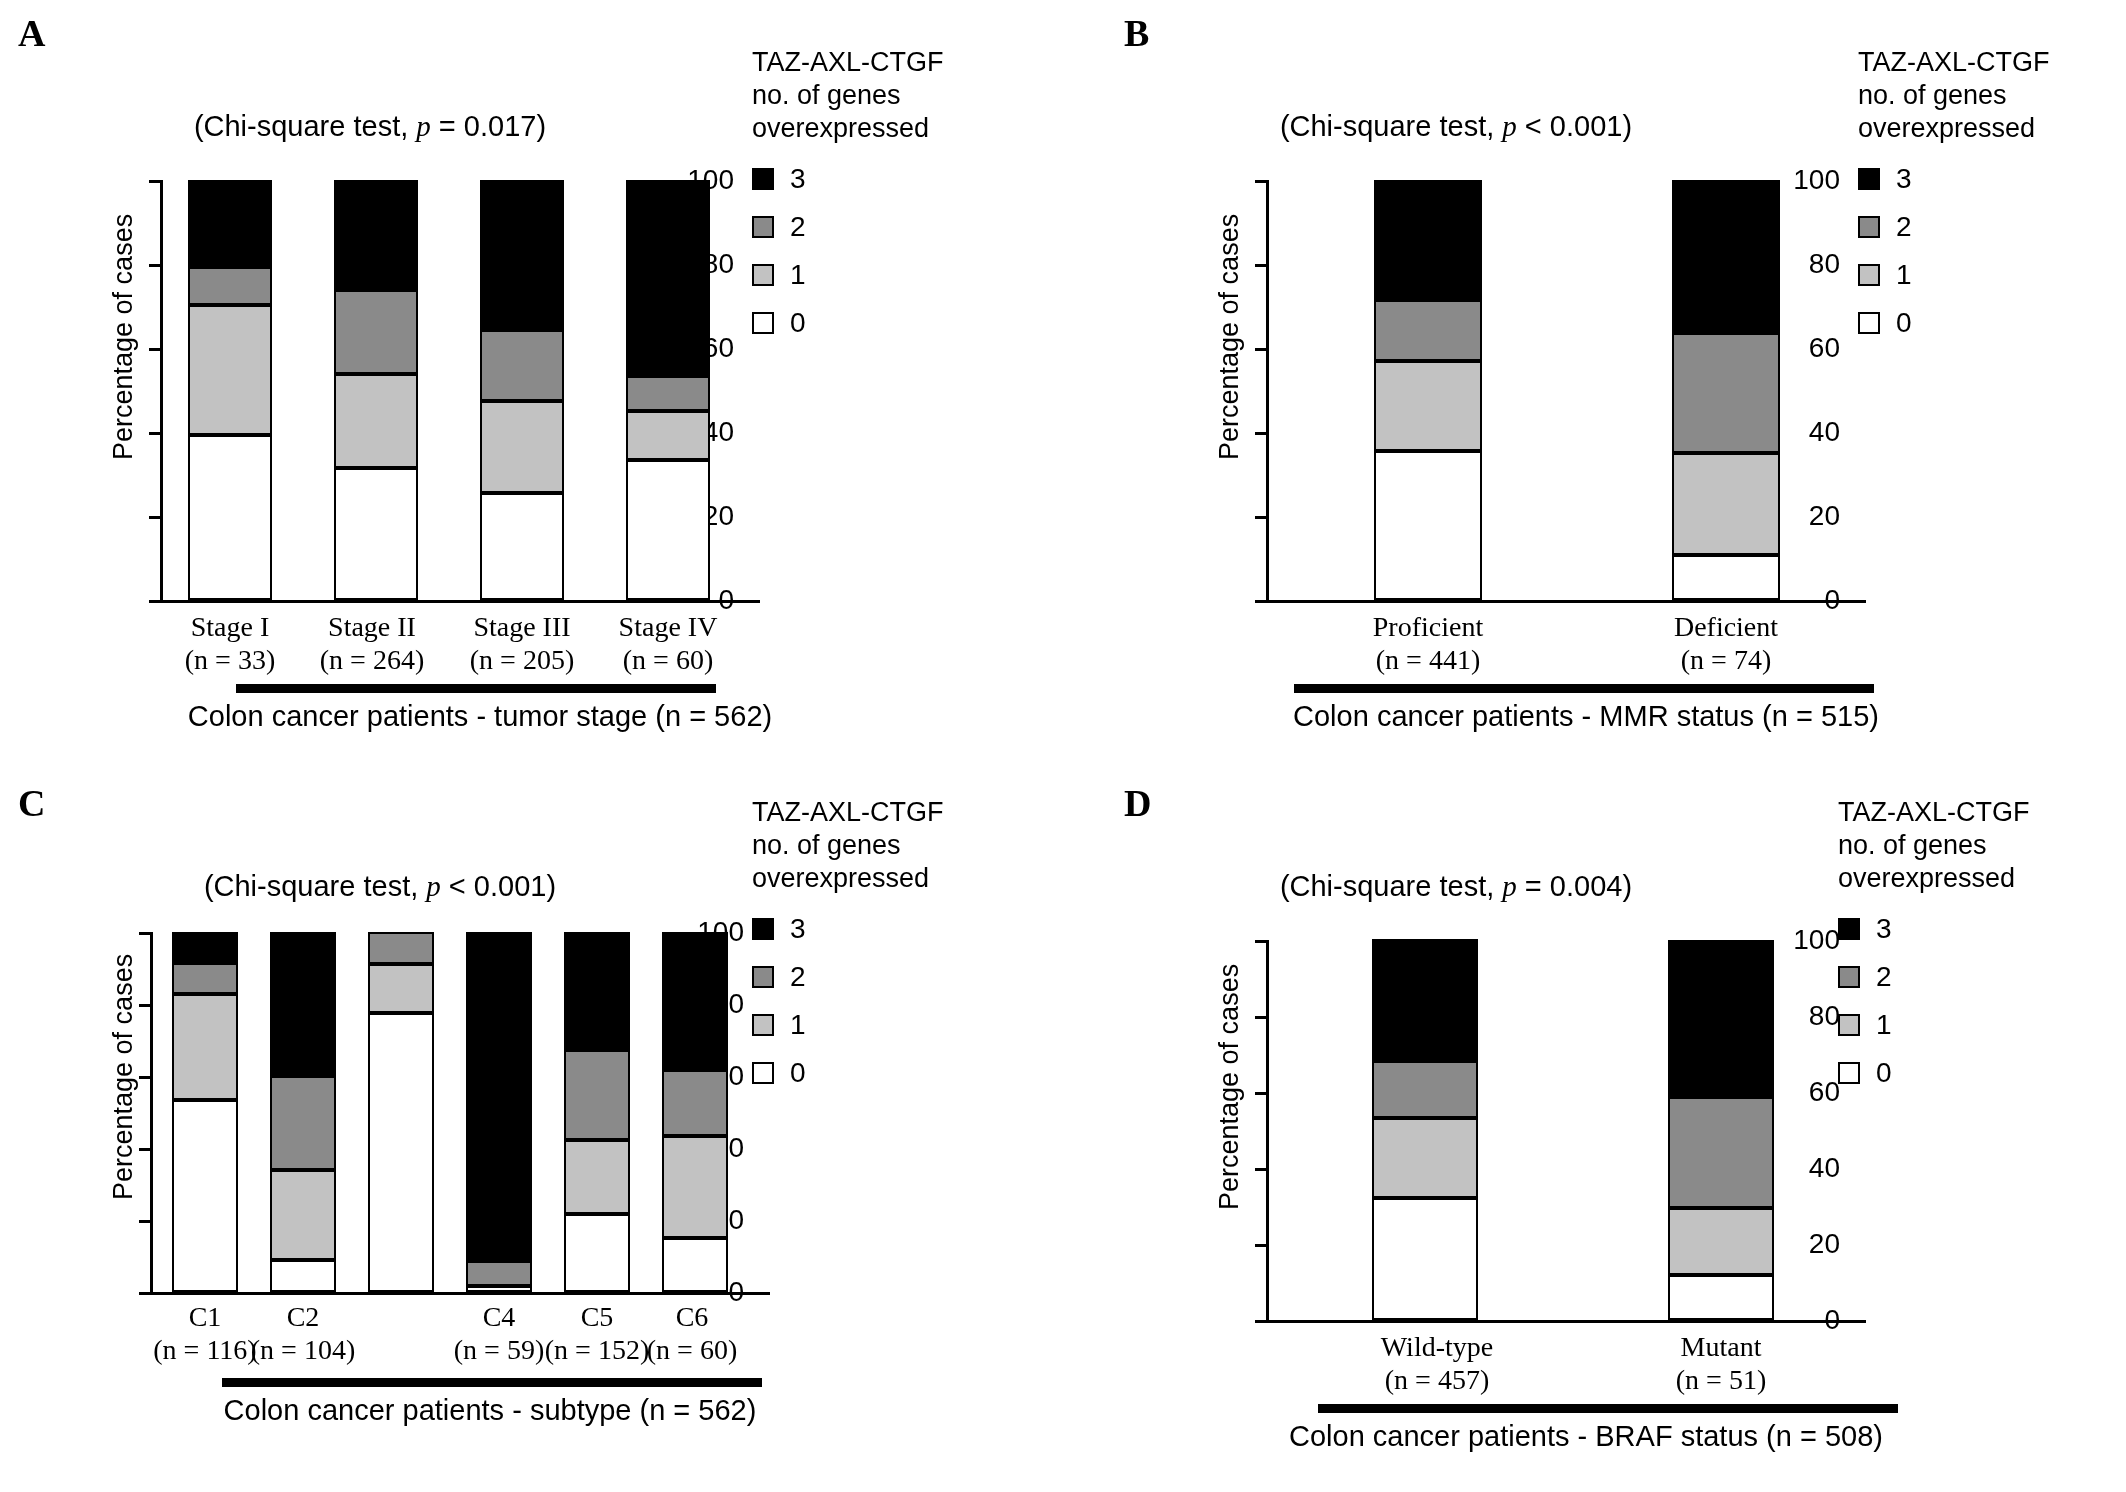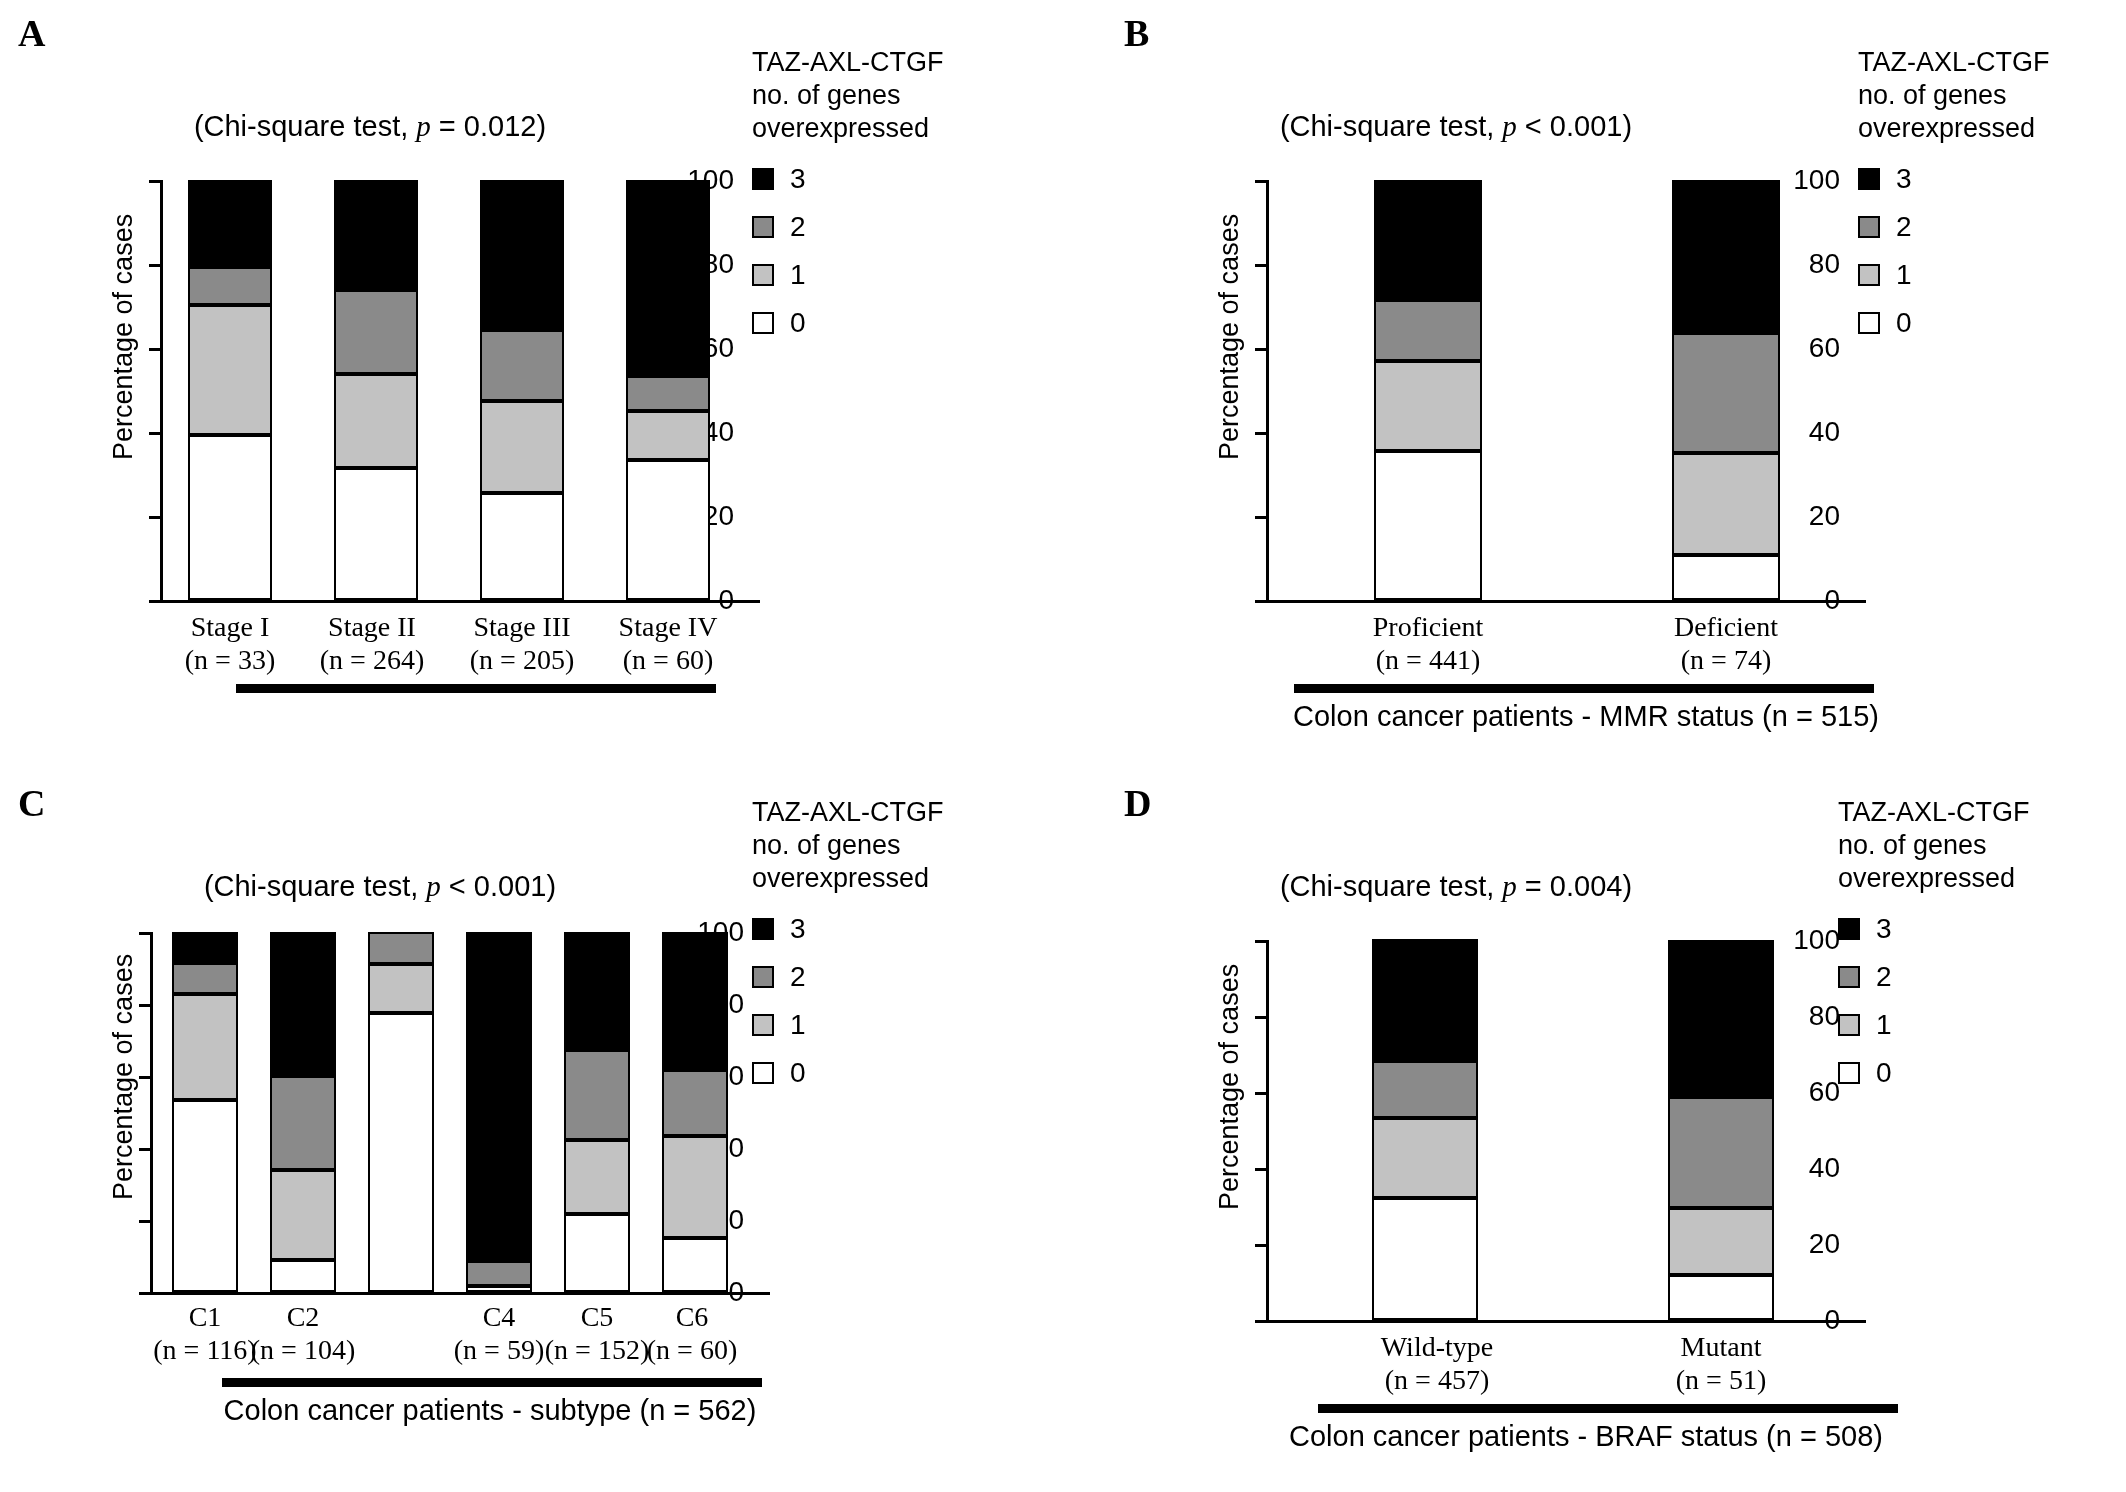--- a/index.html
+++ b/index.html
@@ -28,21 +28,21 @@
   .catlabel{position:absolute;text-align:center;font-size:28px;line-height:1.18;white-space:nowrap;font-family:Liberation Serif, serif;}
   .group-bar{position:absolute;height:9px;background:#000;}
   .group-label{position:absolute;font-size:29px;text-align:center;white-space:nowrap;}
 </style>
 </head>
 <body>
 
 <div class="panel" id="panelA" style="left:0;top:0;width:1060px;height:740px;">
   <div class="panel-letter" style="position:absolute;left:18px;top:14px;">A</div>
   <div class="chi-title" style="left:0;top:110px;position:absolute;width:740px;">
-    <span>(Chi-square test, </span><i>p</i><span> = 0.012)</span>
+    <span>(Chi-square test, </span><i>p</i><span> = 0.017)</span>
   </div>
   <div class="ylabel" style="left:108px;top:460px;">Percentage of cases</div>
 
   <div class="plot" style="left:160px;top:180px;width:600px;height:420px;">
     <div class="axis-y" style="height:423px;"></div>
     <div class="axis-x" style="top:420px;width:600px;"></div>
 
     <div class="tick" style="top:420px;"></div>
     <div class="tick" style="top:336px;"></div>
     <div class="tick" style="top:252px;"></div>
@@ -98,20 +98,21 @@
         <div>Stage III</div>
         <div>(n = 205)</div>
       </div>
       <div class="catlabel" style="left: 408px; top: 0px; width: 200px;">
         <div>Stage IV</div>
         <div>(n = 60)</div>
       </div>
     </div>
 
   <div class="group-bar" style="left:236px;top:684px;width:480px;"></div>
+  <div class="group-label" style="left:100px;top:700px;width:760px;">Colon cancer patients - tumor stage (n = 562)</div>
 
   <div class="legend" style="position:absolute;left:752px;top:46px;">
     <div class="legend-title">
       <div>TAZ-AXL-CTGF</div>
       <div>no. of genes</div>
       <div>overexpressed</div>
     </div>
     <div class="legend-list">
         <div class="legend-row">
           <span class="legend-swatch" style="background: rgb(0, 0, 0);"></span>

